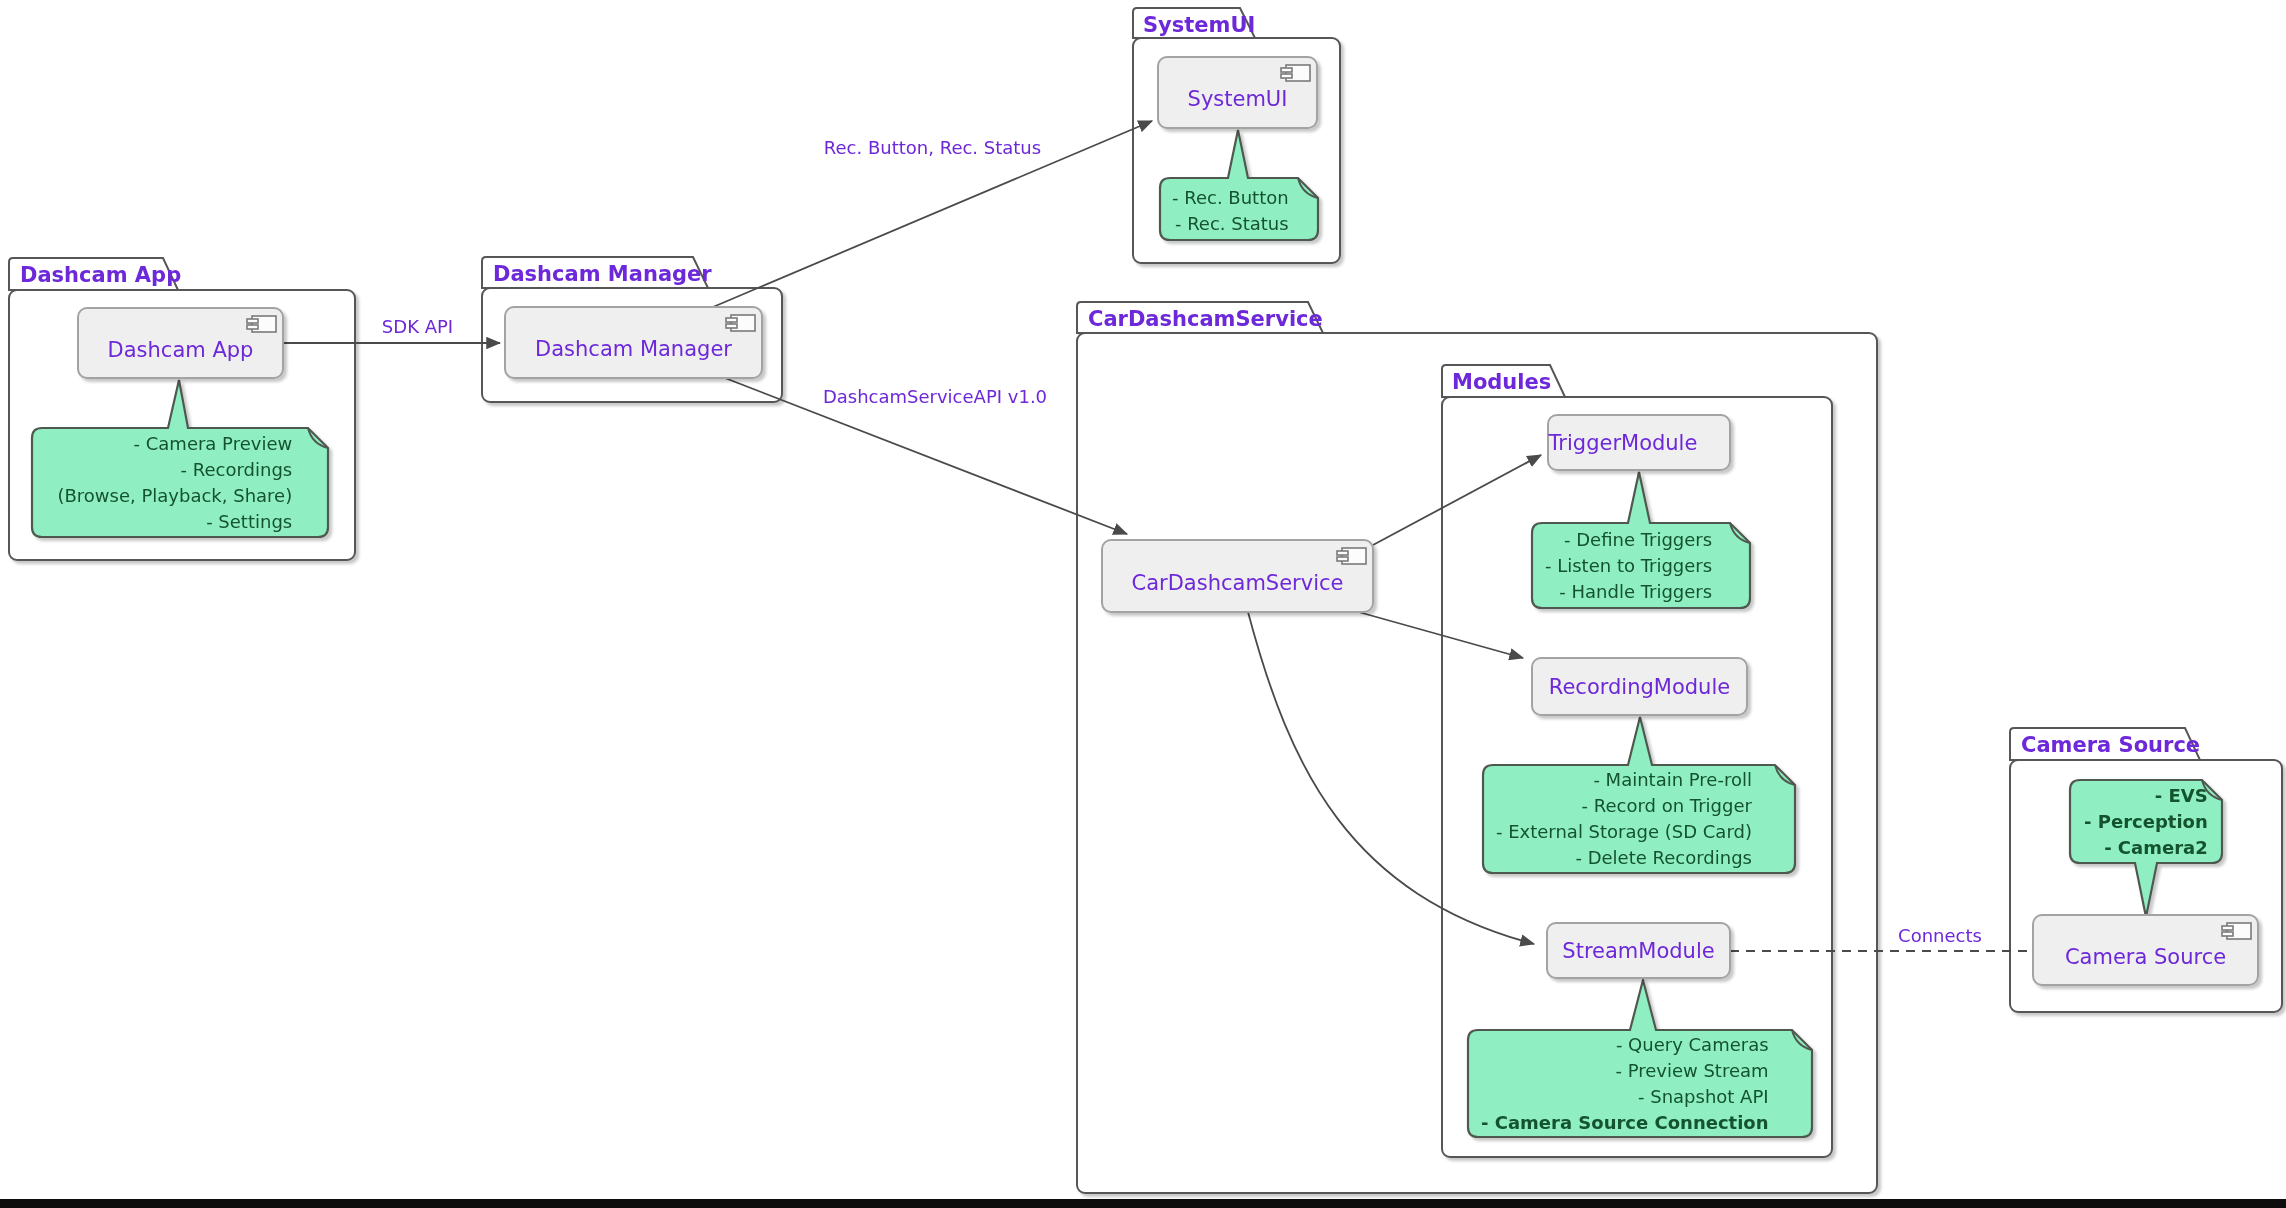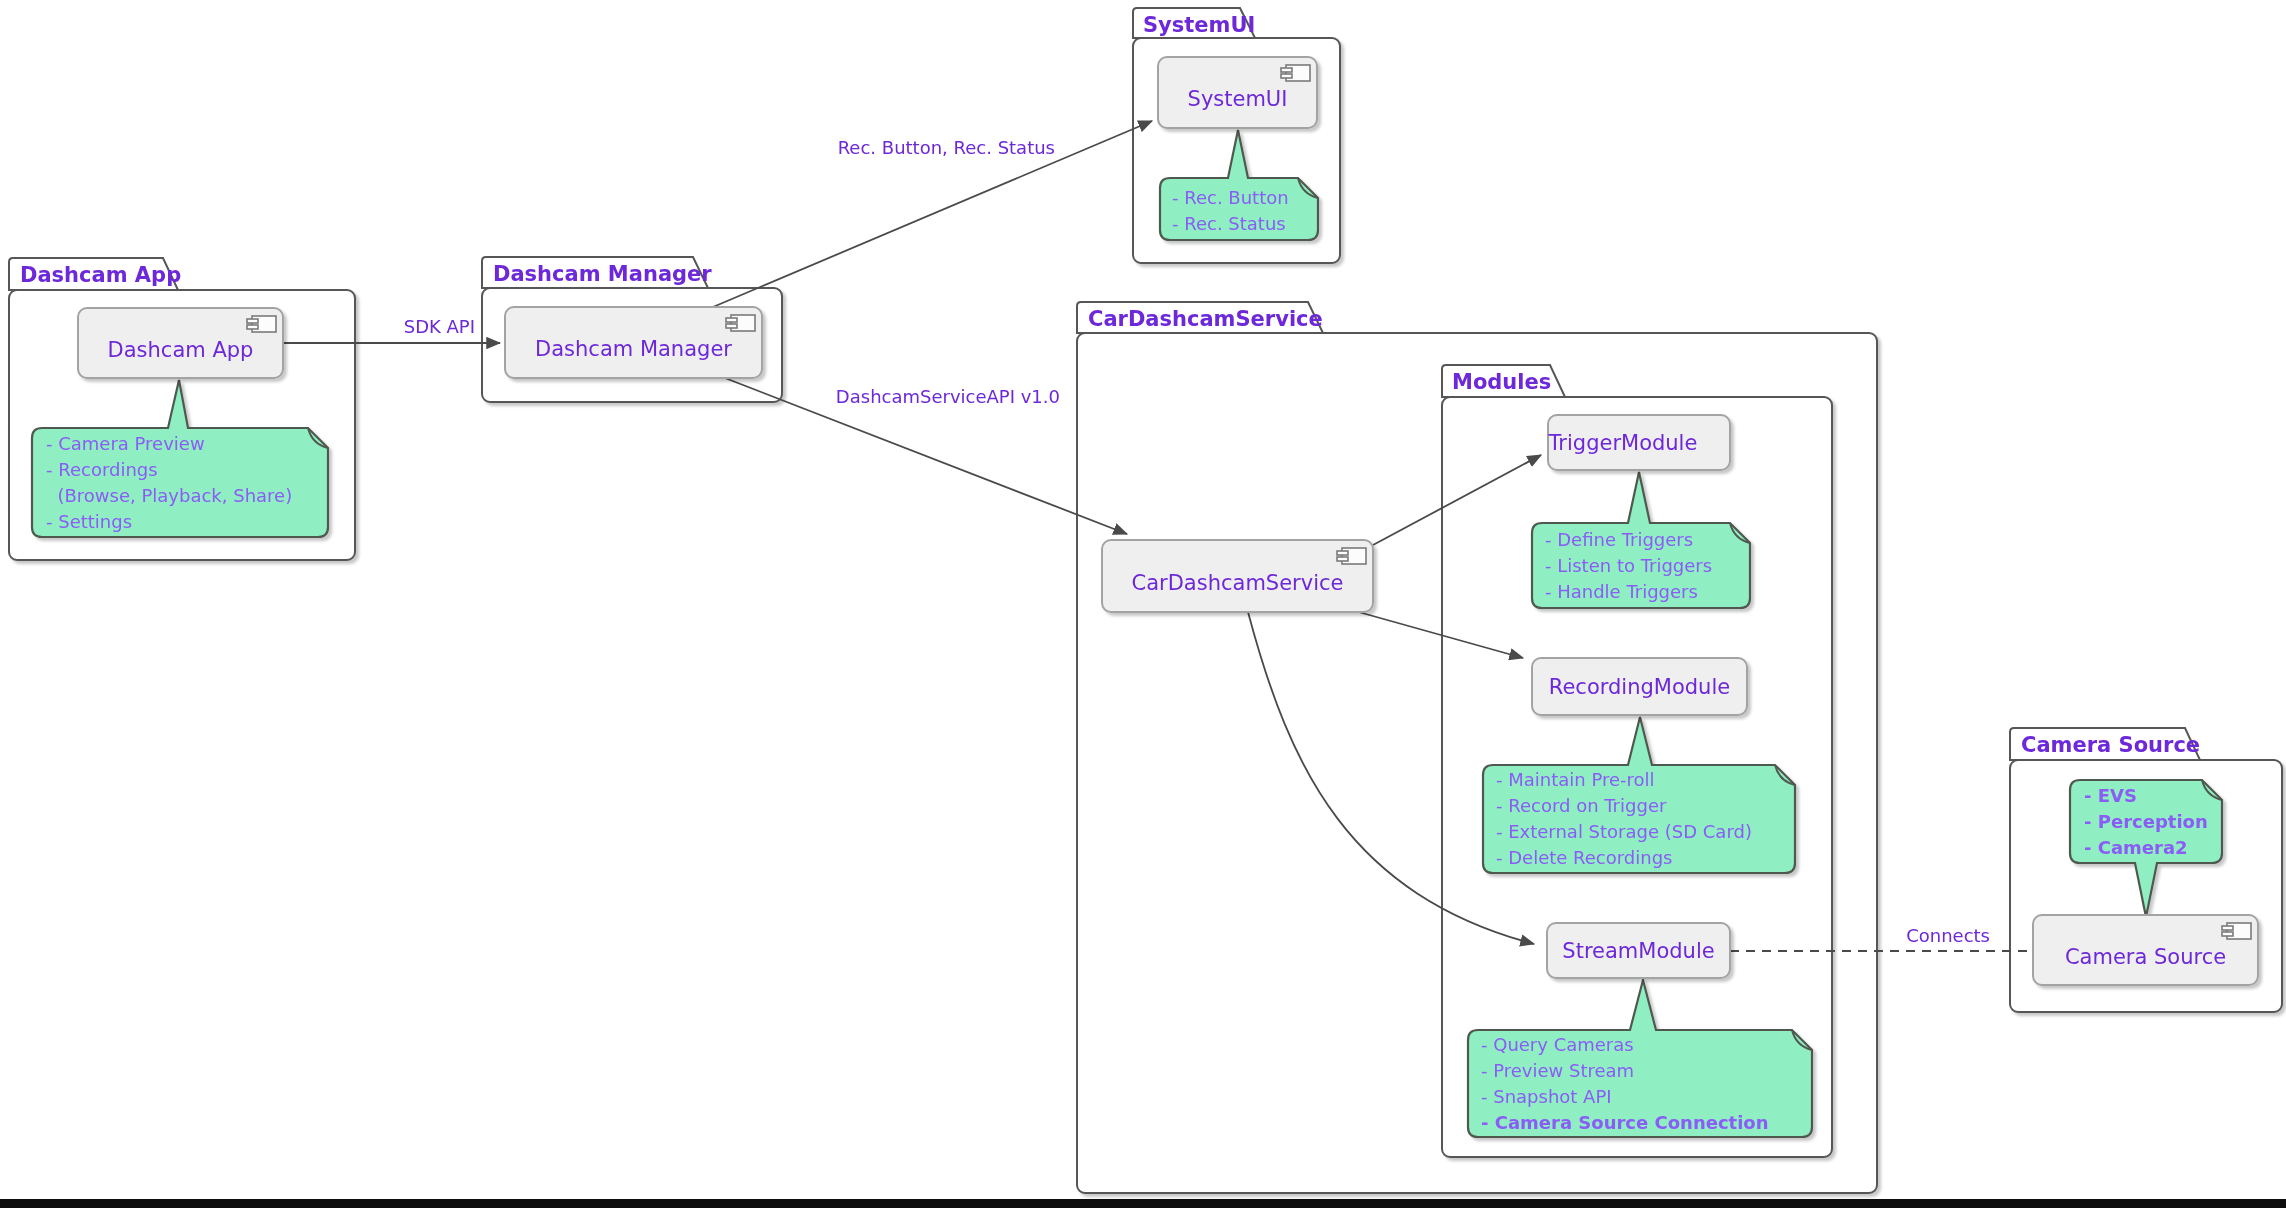--- a/index.html
+++ b/index.html
@@ -5,22 +5,22 @@
   html,body{margin:0;padding:0;background:#ffffff;}
   #canvas{
     position:relative;width:2286px;height:1208px;background:#ffffff;overflow:hidden;
     font-family:"DejaVu Sans","Liberation Sans",sans-serif;
   }
   #diagram-svg{position:absolute;left:0;top:0;width:2286px;height:1208px;}
   .txt{position:absolute;color:#6d28d9;}
   .pkg-label{font-weight:bold;font-size:21px;white-space:nowrap;}
   .comp-label{font-size:21px;display:flex;align-items:center;justify-content:center;text-align:center;white-space:nowrap;}
   .comp-label.iconed{padding-top:13px;box-sizing:border-box;}
-  .edge-label{font-size:18px;text-align:right;white-space:nowrap;}
-  .note-text{font-size:18px;color:#8b5cf6;}
+  .edge-label{font-size:18px;text-align:center;white-space:nowrap;}
+  .note-text{font-size:18px;color:#14532d;text-align:right;}
   .note-line{white-space:pre;line-height:26px;height:26px;}
   .note-line.bold{font-weight:bold;}
   #bottom-bar{position:absolute;left:0;top:1199px;width:2286px;height:9px;background:#0d0d0d;}
 </style>
 </head>
 <body>
 
 <div id="canvas">
 
   <svg id="diagram-svg" viewBox="0 0 2286 1208">

